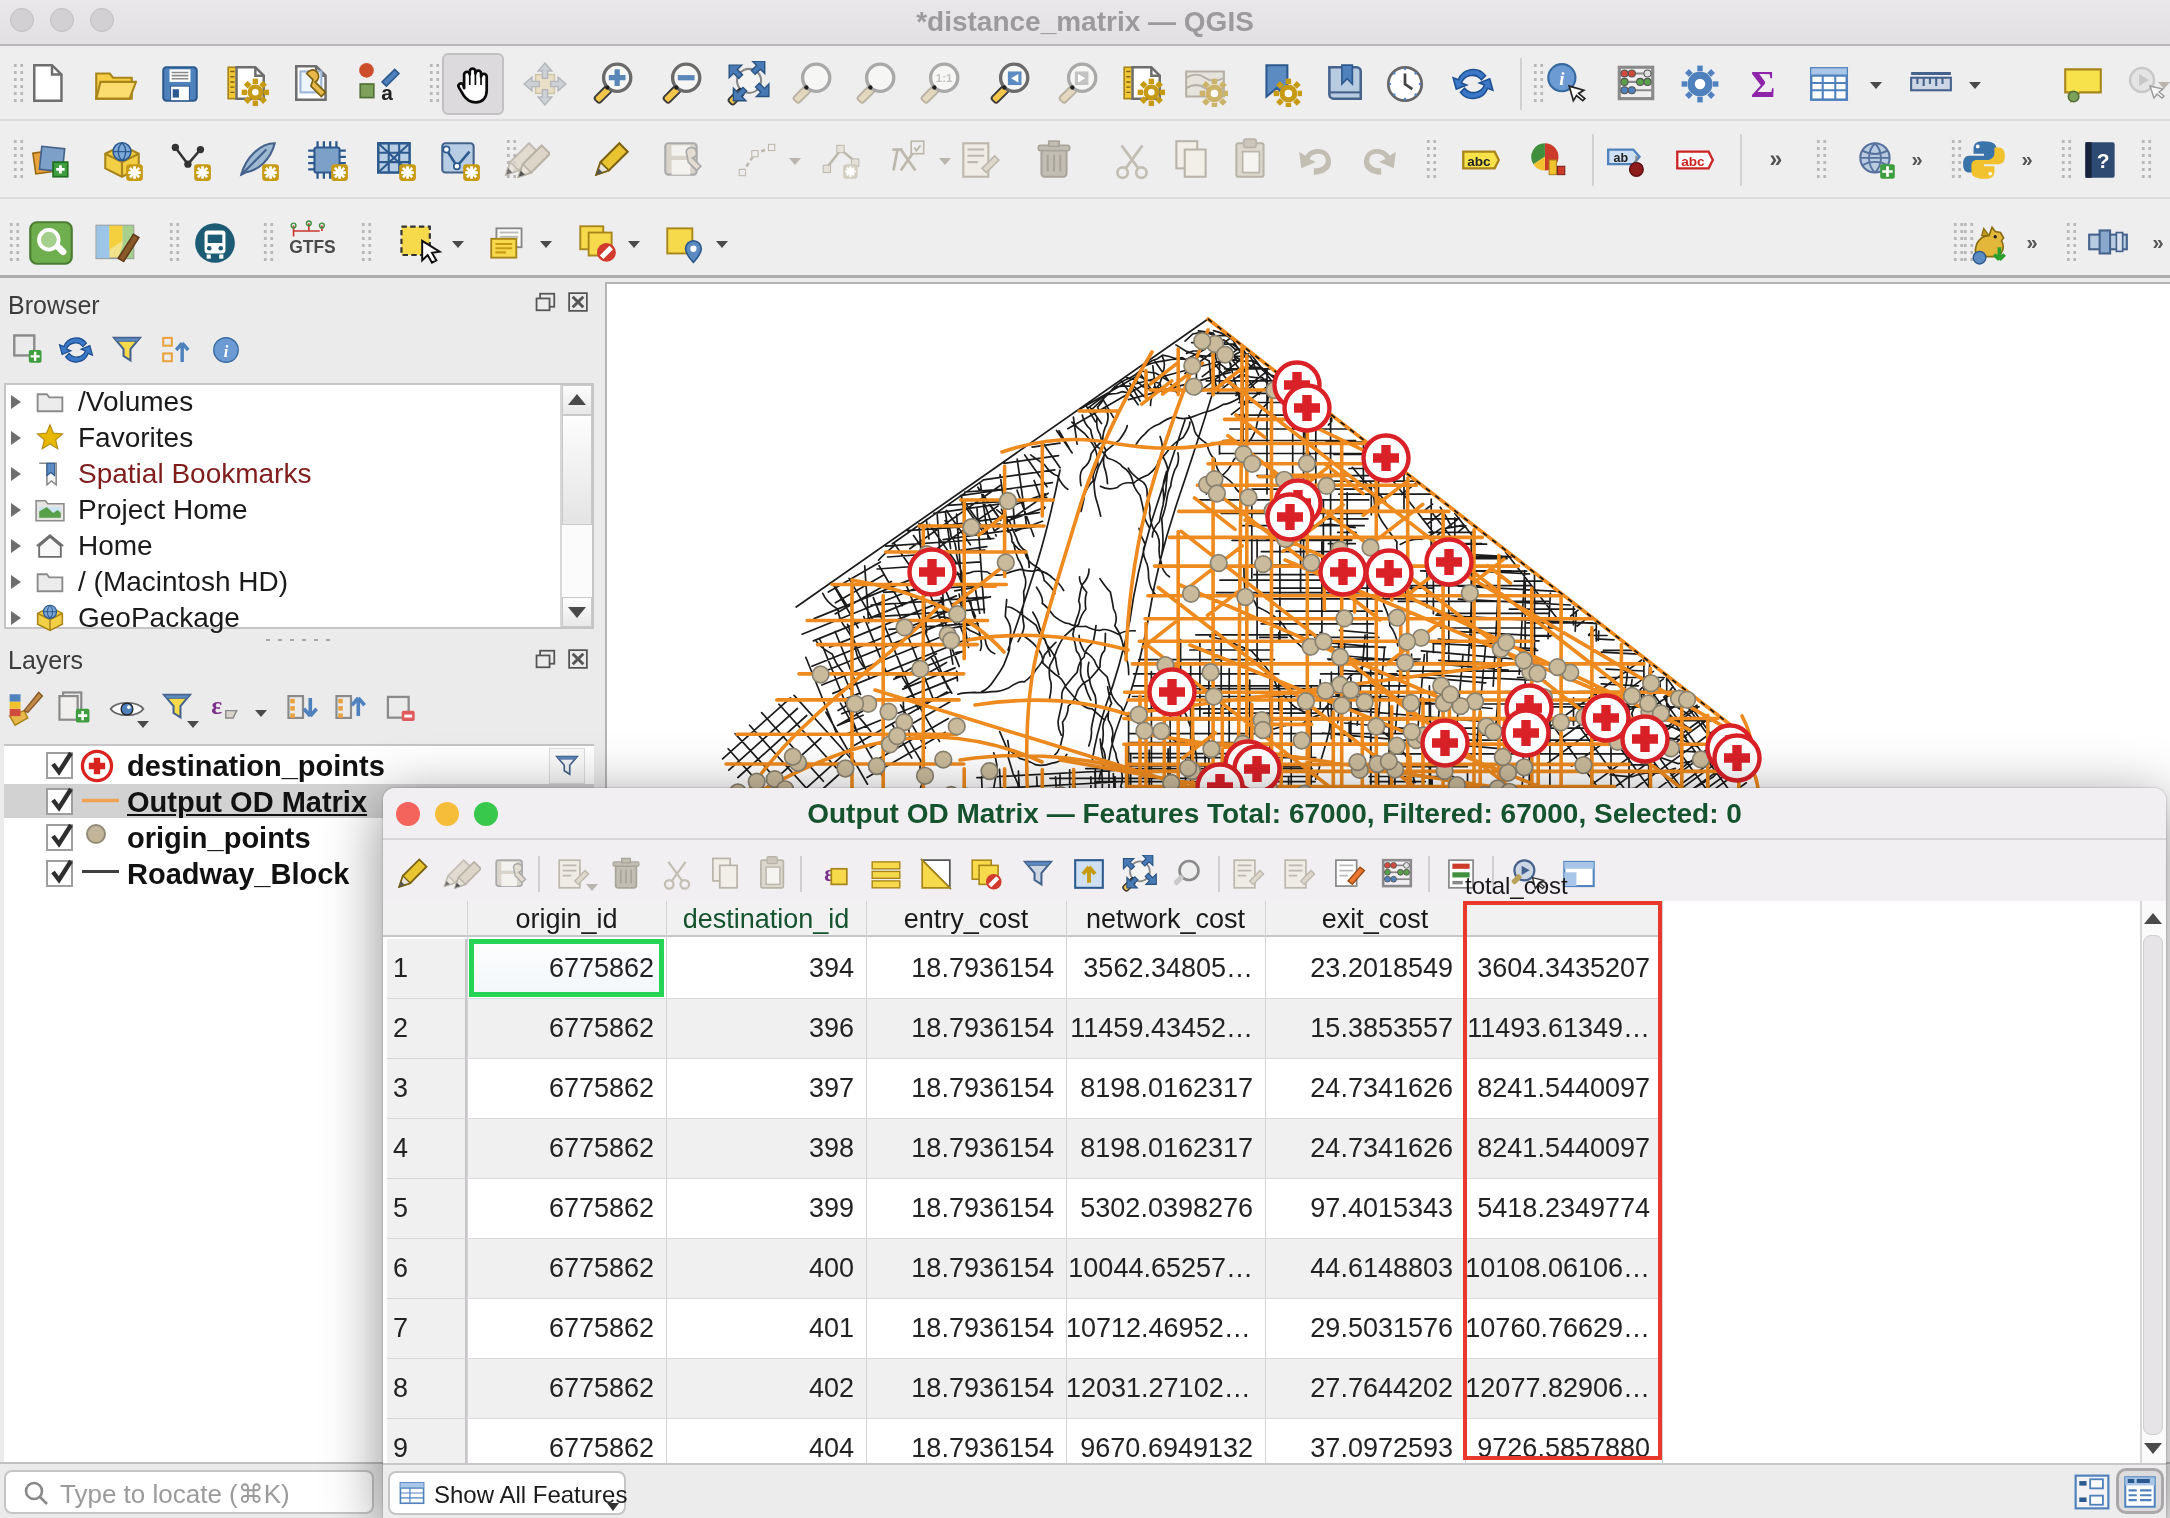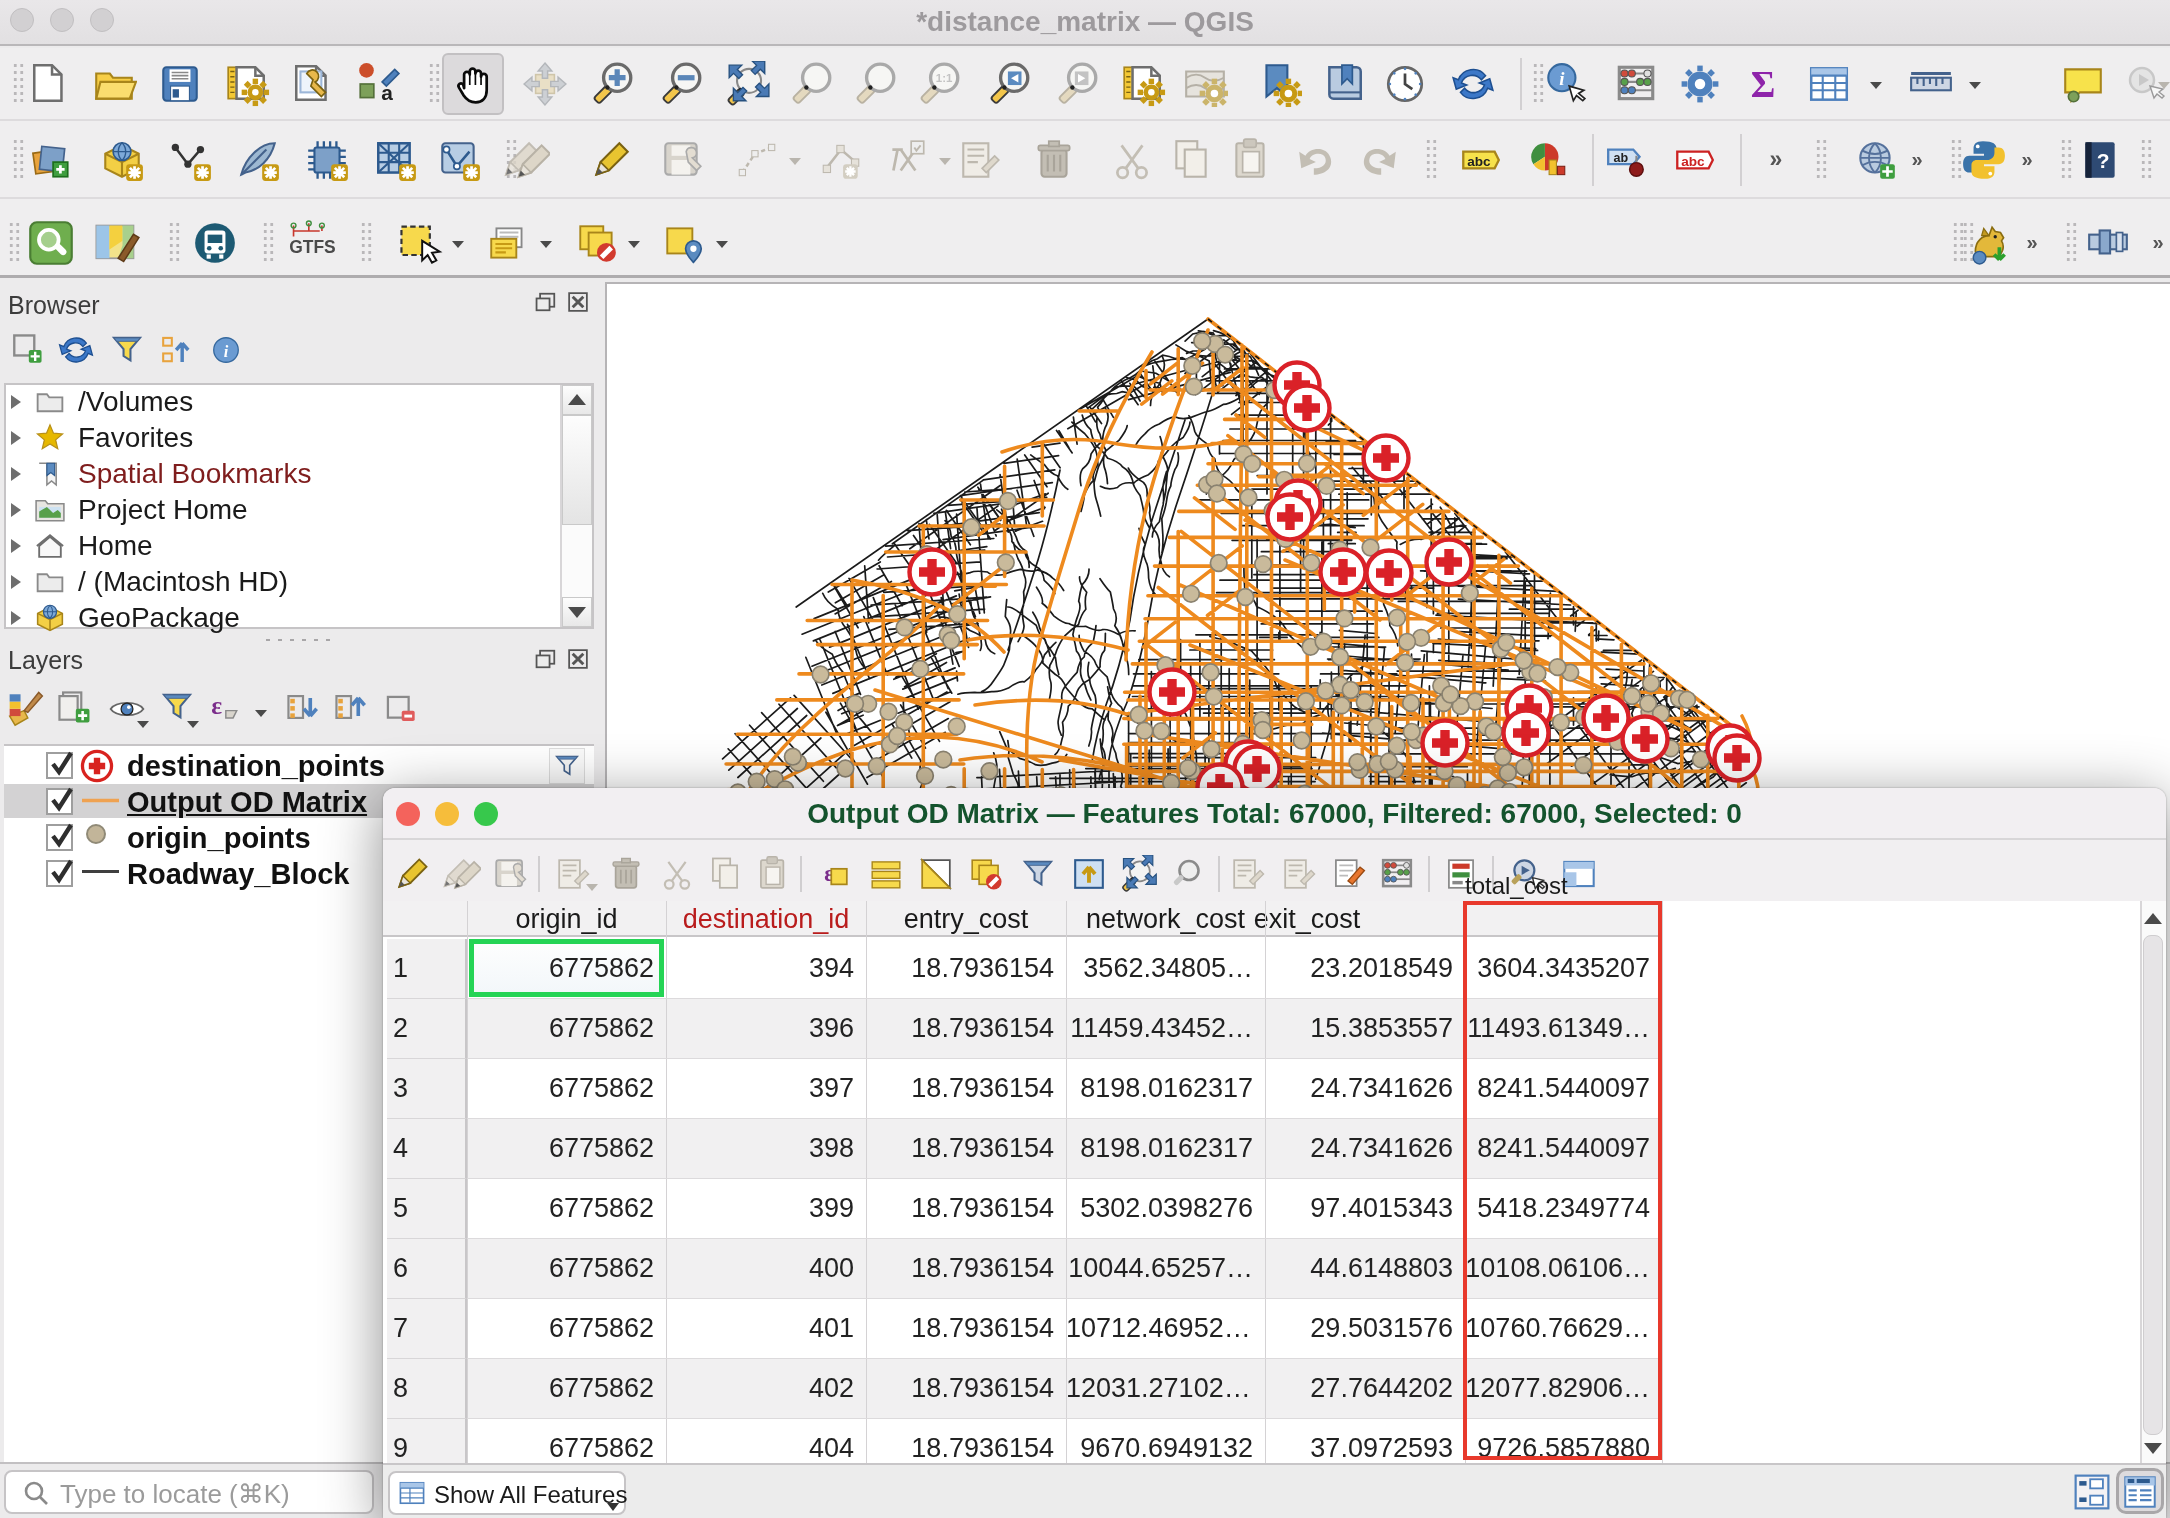--- a/index.html
+++ b/index.html
@@ -1163,24 +1163,24 @@
     <path d="M27 26 l3 12 3-4 5 4 2-2 -5 -4 4 -3z" fill="#fff" stroke="#333" stroke-width="1.6"></path>
   </svg>
 <svg style="position:absolute;left:1560px;top:855px" width="38" height="38" viewBox="0 0 44 44">
     <rect x="5" y="8" width="34" height="28" fill="#fff" stroke="#4f81bd" stroke-width="2.4"></rect>
     <rect x="5" y="8" width="34" height="8" fill="#a9c6e8"></rect>
     <rect x="5" y="20" width="14" height="16" fill="#a9c6e8"></rect>
   </svg>
 <div class="abs" style="left:383px;top:901px;width:1757px;height:562px;background:#fff"></div>
 <div class="abs" style="left:383px;top:901px;width:1279px;height:36px;background:#f2f1f2;border-bottom:2px solid #c8c6c8"></div>
 <div class="abs" style="left:467px;top:904px;width:199px;text-align:center;font-size:27px;color:#1a1a1a">origin_id</div>
-<div class="abs" style="left:666px;top:904px;width:200px;text-align:center;font-size:27px;color:#b91c1c">destination_id</div>
+<div class="abs" style="left:666px;top:904px;width:200px;text-align:center;font-size:27px;color:#14532d">destination_id</div>
 <div class="abs" style="left:866px;top:904px;width:200px;text-align:center;font-size:27px;color:#1a1a1a">entry_cost</div>
 <div class="abs" style="left:1066px;top:904px;width:199px;text-align:center;font-size:27px;color:#1a1a1a">network_cost</div>
-<div class="abs" style="left:1207px;top:904px;width:200px;text-align:center;font-size:27px;color:#1a1a1a">exit_cost</div>
+<div class="abs" style="left:1275px;top:904px;width:200px;text-align:center;font-size:27px;color:#1a1a1a">exit_cost</div>
 <div class="abs" style="left:1465px;top:872px;width:197px;text-align:left;font-size:24px;color:#1a1a1a">total_cost</div>
 <div class="abs" style="left:387px;top:939px;width:80px;height:60px;background:#f1f0f1;border-right:2px solid #c8c6c8;border-bottom:1px solid #d8d6d8"></div>
 <div class="abs tt" style="left:393px;top:953px">1</div>
 <div class="abs tt" style="left:467px;top:953px;width:187px;text-align:right">6775862</div>
 <div class="abs tt" style="left:666px;top:953px;width:188px;text-align:right">394</div>
 <div class="abs tt" style="left:866px;top:953px;width:188px;text-align:right">18.7936154</div>
 <div class="abs tt" style="left:1066px;top:953px;width:187px;text-align:right">3562.34805…</div>
 <div class="abs tt" style="left:1265px;top:953px;width:188px;text-align:right">23.2018549</div>
 <div class="abs tt" style="left:1465px;top:953px;width:185px;text-align:right">3604.3435207</div>
 <div class="abs" style="left:467px;top:999px;width:1195px;height:60px;background:#f1f0f1"></div>

